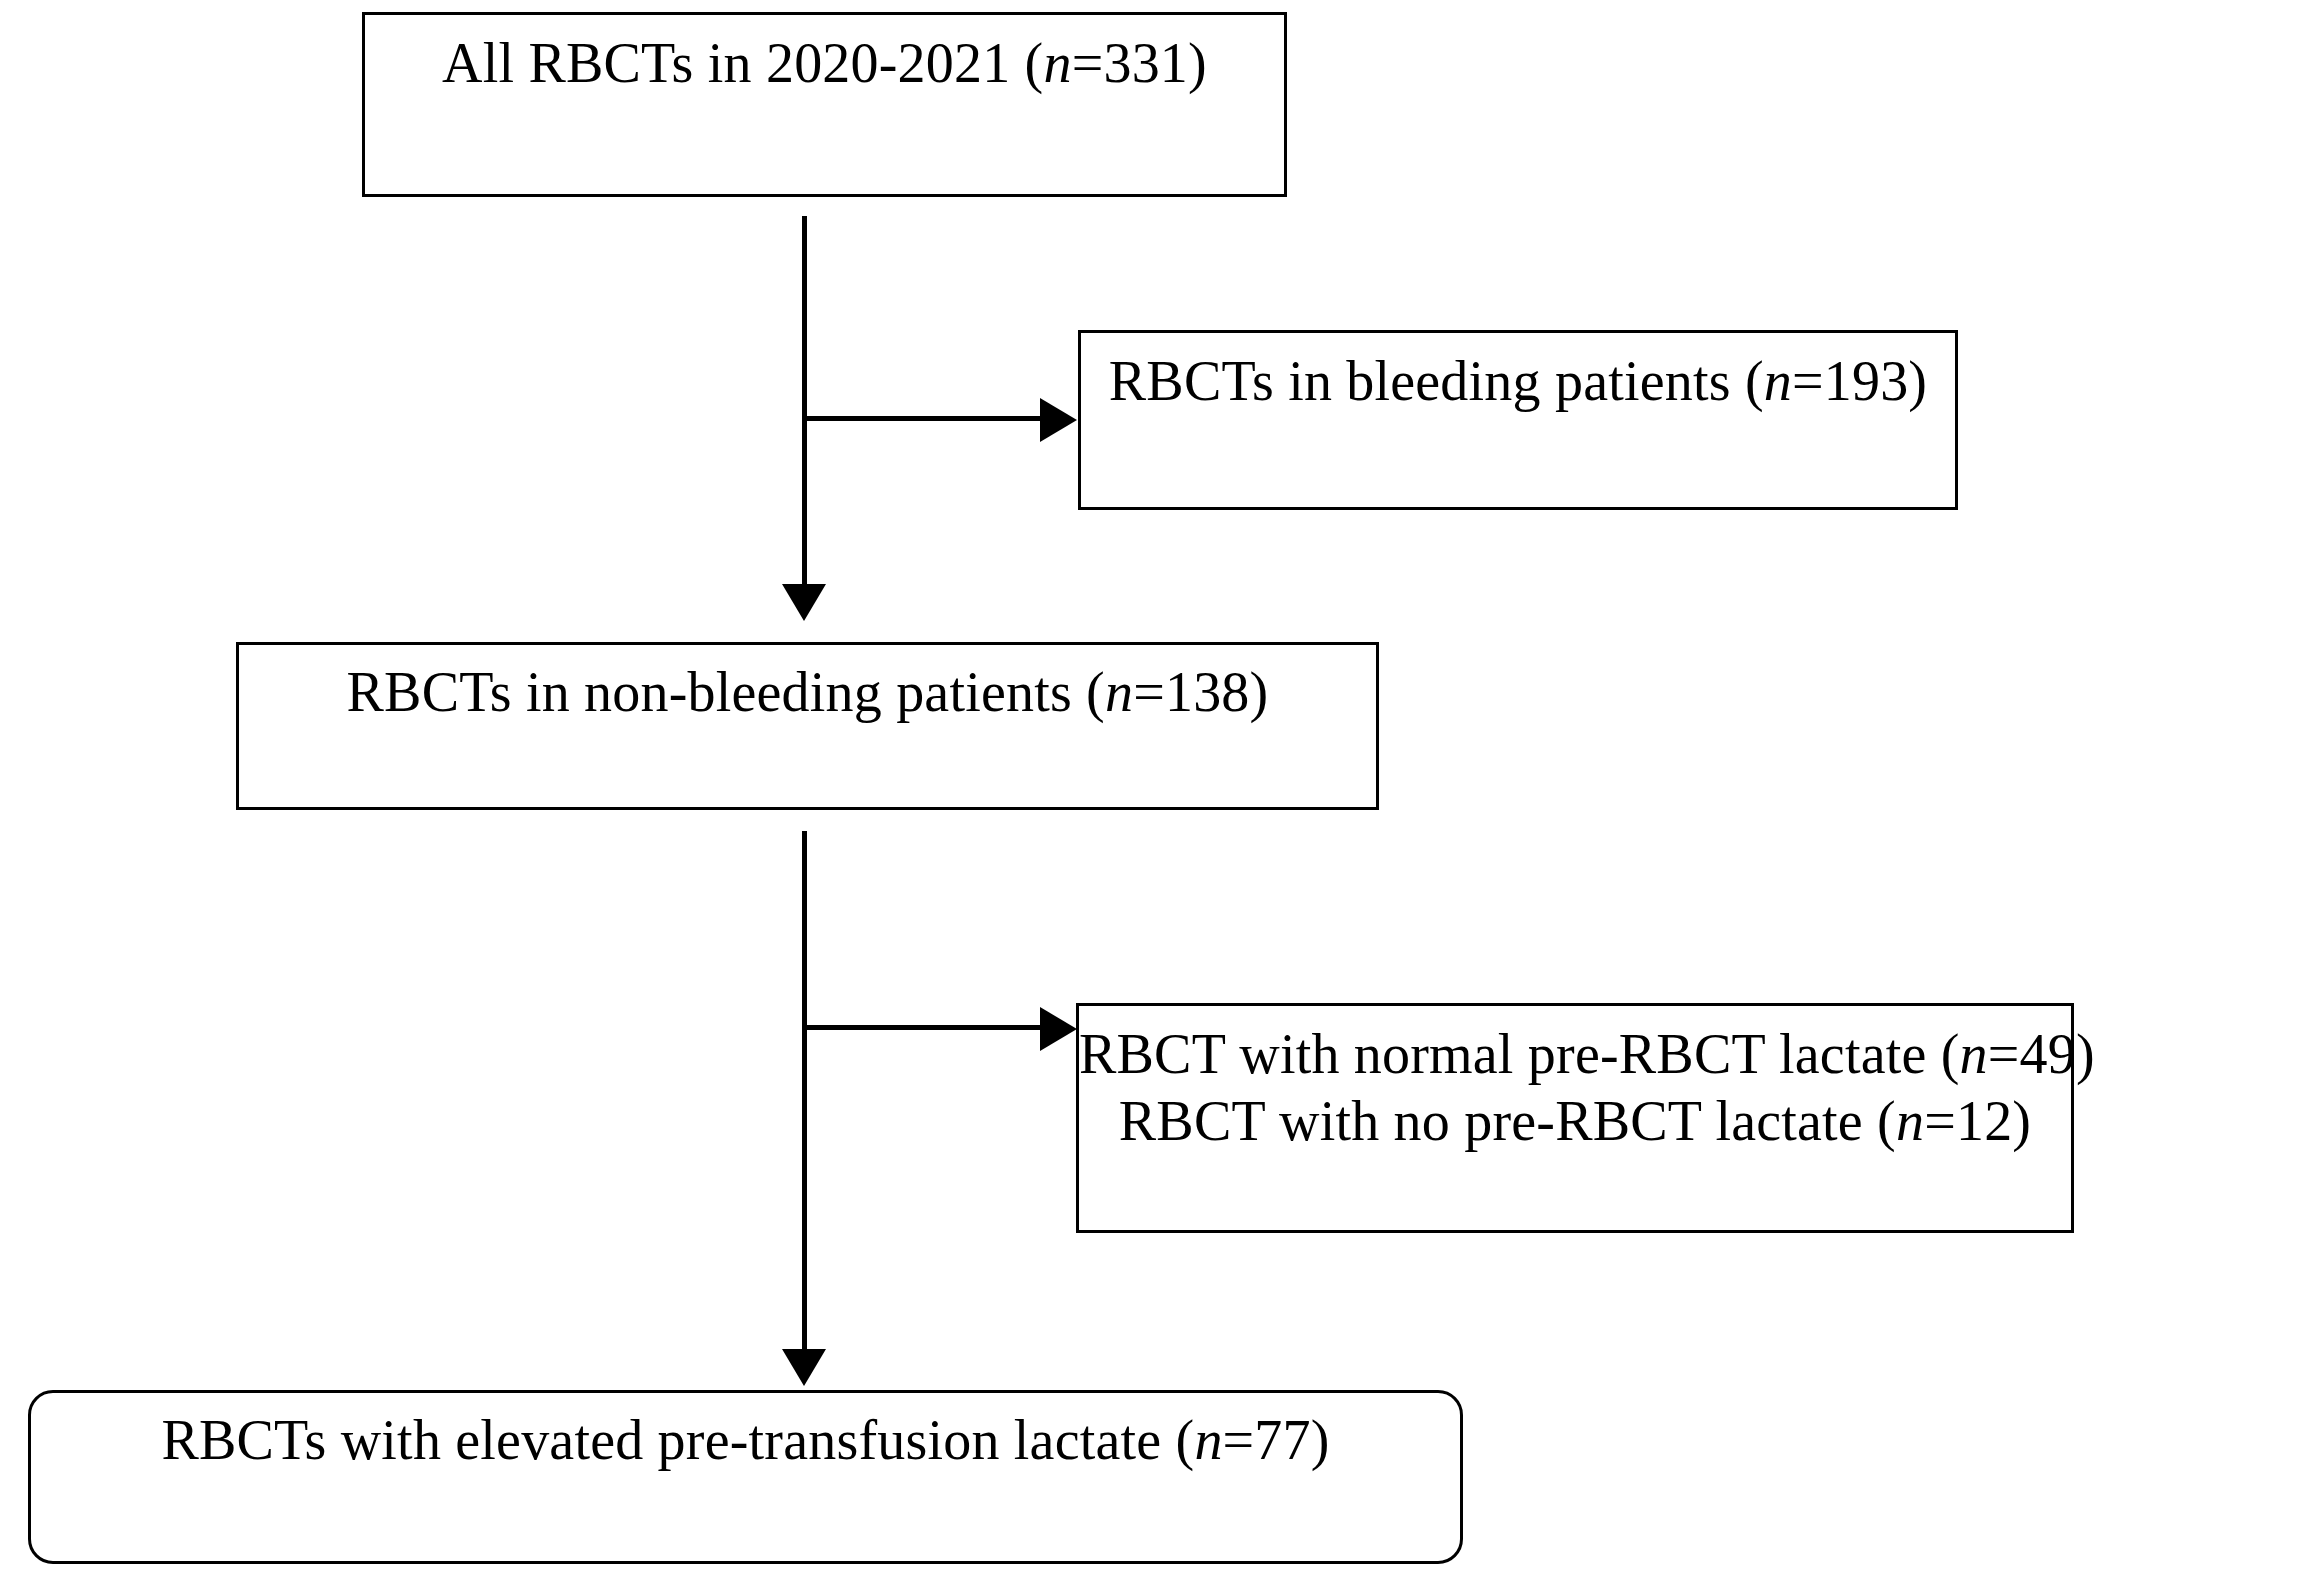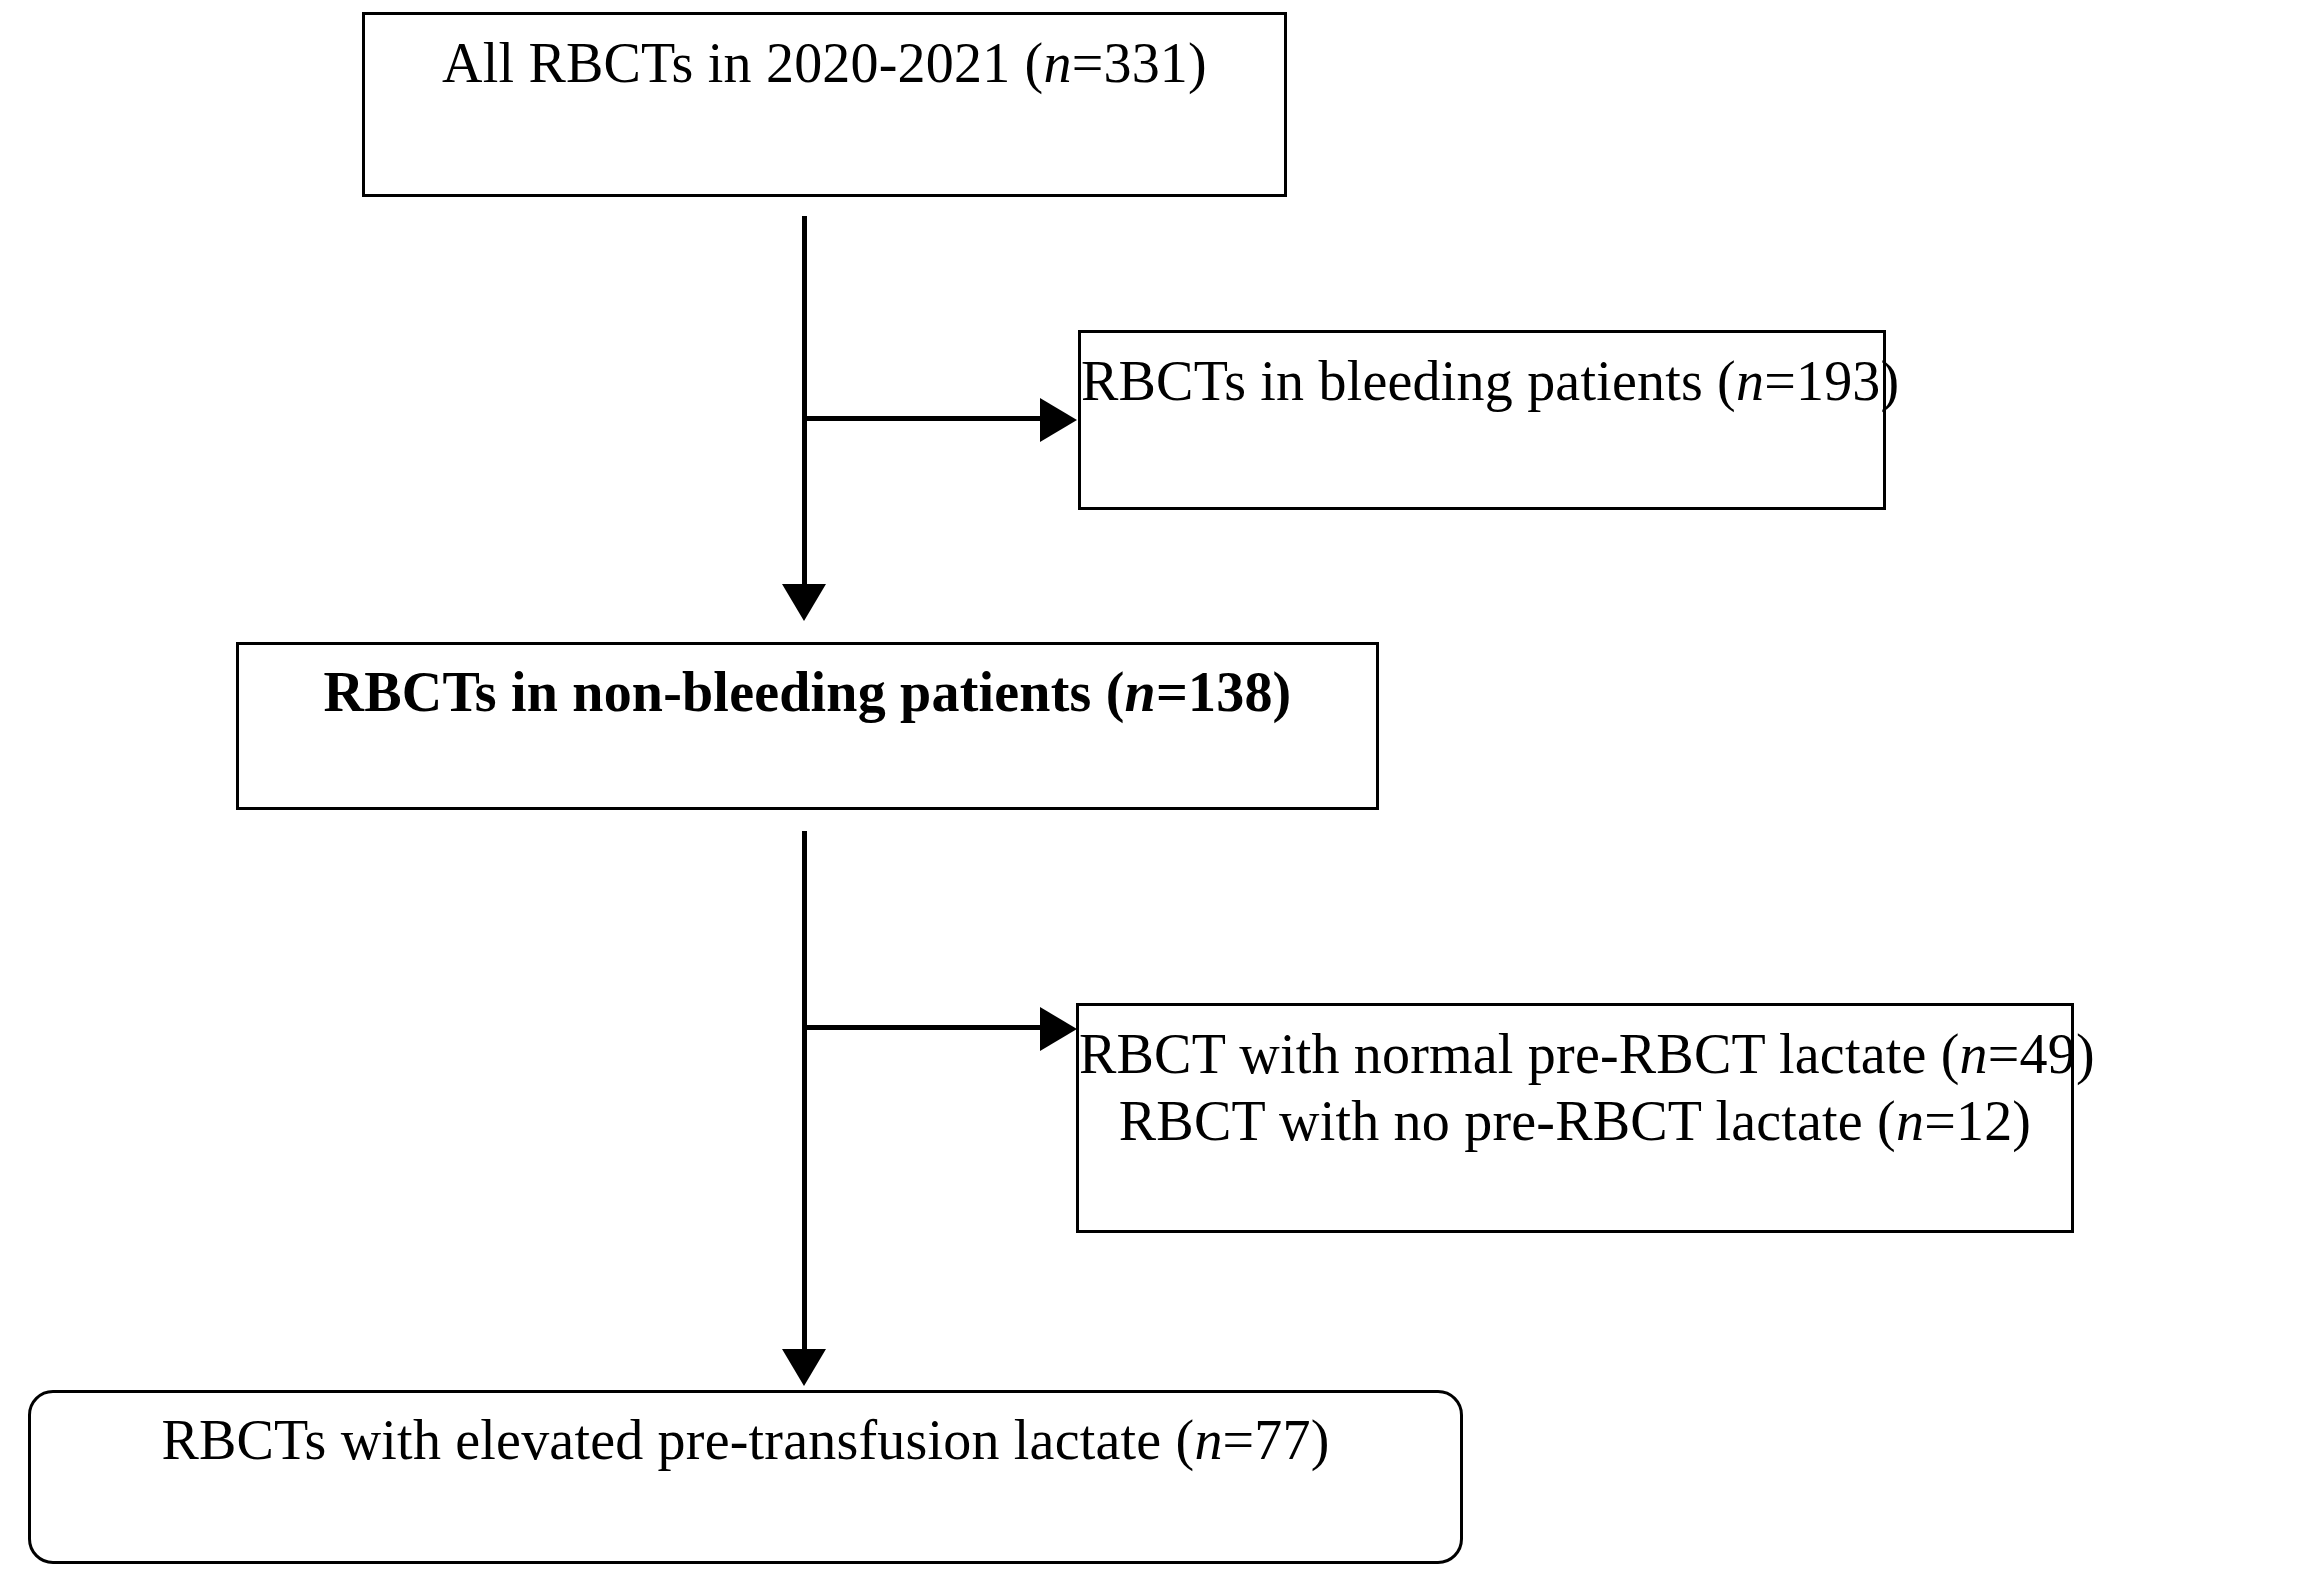--- a/index.html
+++ b/index.html
@@ -30,22 +30,22 @@
     font-size: 56px;
     line-height: 1.0;
     letter-spacing: 0.2px;
     white-space: nowrap;
   }
   .node-text .italic-n {
     font-style: italic;
   }
   
   #box-all-rbcts      { left: 362px;  top: 12px;   width: 925px; height: 185px; }
-  #box-bleeding       { left: 1078px; top: 330px;  width: 808px;  height: 180px; }
-  #box-nonbleeding    { left: 236px;  top: 642px;  width: 1143px; height: 168px; font-weight: bold; }
+  #box-bleeding       { left: 1078px; top: 330px;  width: 880px;  height: 180px; }
+  #box-nonbleeding    { left: 236px;  top: 642px;  width: 1143px; height: 168px; }
   #box-excluded       { left: 1076px; top: 1003px; width: 998px; height: 230px; }
   #box-elevated       { left: 28px;   top: 1390px; width: 1435px; height: 174px; border-radius: 25px; }
 
   #box-all-rbcts    .node-text { top: 20.4px; }
   #box-bleeding     .node-text { top: 20.4px; }
   #box-nonbleeding  .node-text { top: 18.7px; }
   #box-excluded     .line-1    { top: 20.4px; }
   #box-excluded     .line-2    { top: 87px; }
   #box-elevated     .node-text { top: 18.7px; }
 

